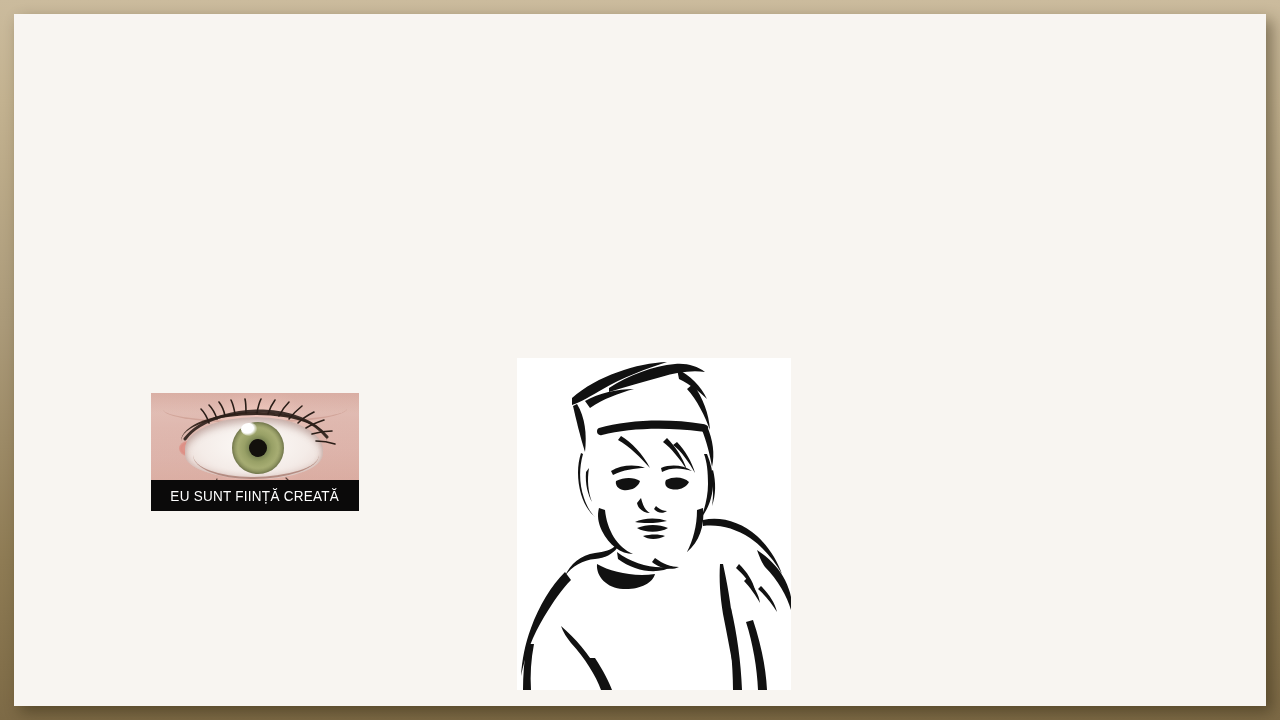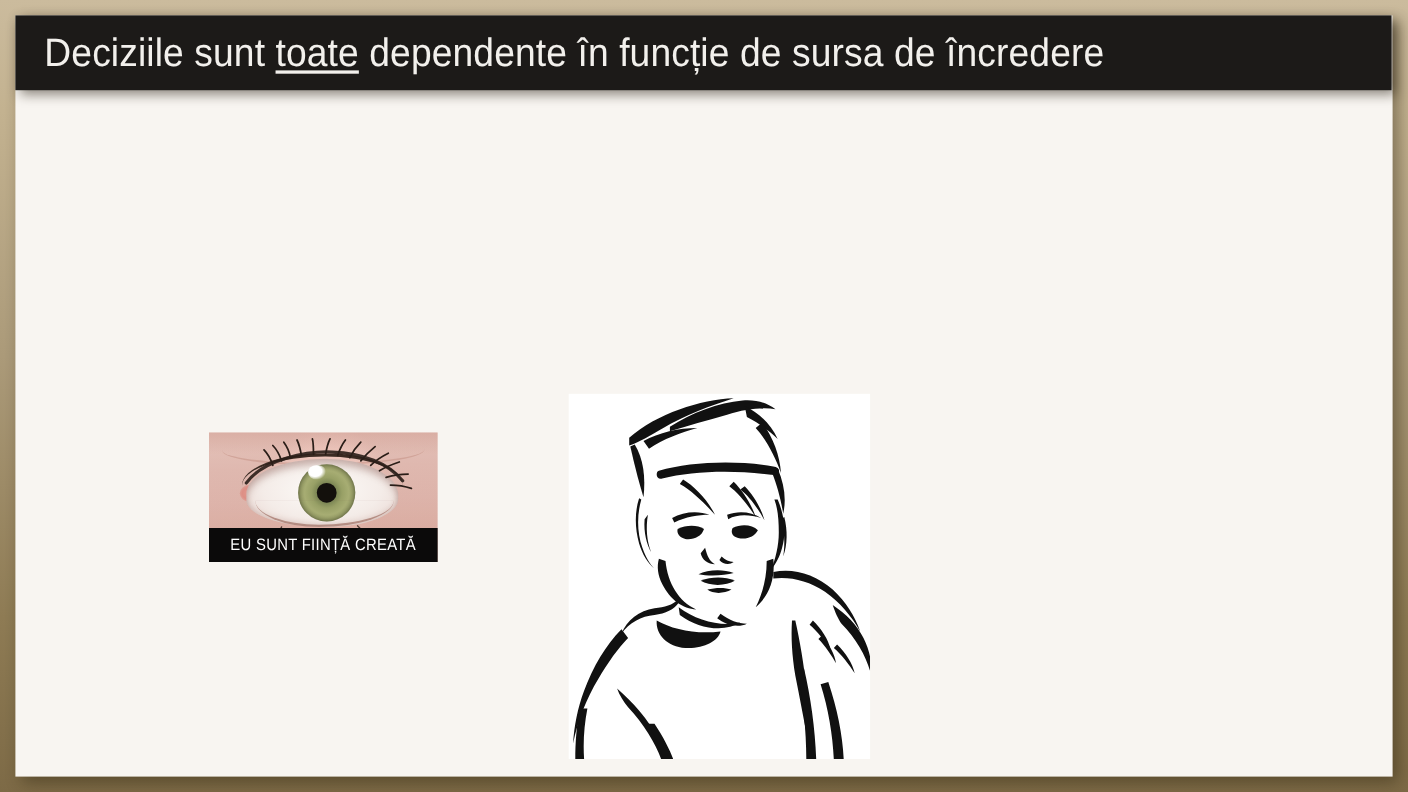--- a/index.html
+++ b/index.html
@@ -64,21 +64,20 @@
   }
 
   
   #eye-block {
     position: absolute;
     left: 137px;
     top: 379px;
     width: 208px;
     height: 118px;
     overflow: hidden;
-    margin-left: 39px;
   }
 
   #eye-photo {
     position: absolute;
     left: 0; top: 0;
     width: 208px;
     height: 118px;
     background:
       radial-gradient(ellipse 26% 46% at 52% 40%, rgba(255,255,255,0.0) 60%, rgba(0,0,0,0.05) 100%),
       linear-gradient(178deg, #f0cdc4 0%, #ebc2b8 28%, #e9bdb3 52%, #e6b5aa 76%, #e3ada1 100%);
@@ -334,17 +333,14 @@
 
           <path d="M206 206 C 210 224, 214 246, 216 268 C 217 285, 218 302, 218 318 C 214 298, 210 276, 206 256 C 203 238, 202 221, 203 206 Z"></path>
           <path d="M214 250 C 220 276, 224 304, 225 332 L 216 332 C 216 306, 213 278, 208 252 Z"></path>
           <path d="M236 262 C 244 286, 249 310, 250 332 L 241 332 C 240 310, 236 286, 229 264 Z"></path>
         </g>
       </svg>
     </div>
 
   </div>
 
-  <div id="title-bar">
-    <div id="title-text"><span>Deciziile sunt </span><span class="em">toate</span><span> dependente în funcție de sursa de încredere</span></div>
-  </div>
 
 </div>
 
 </body></html>

